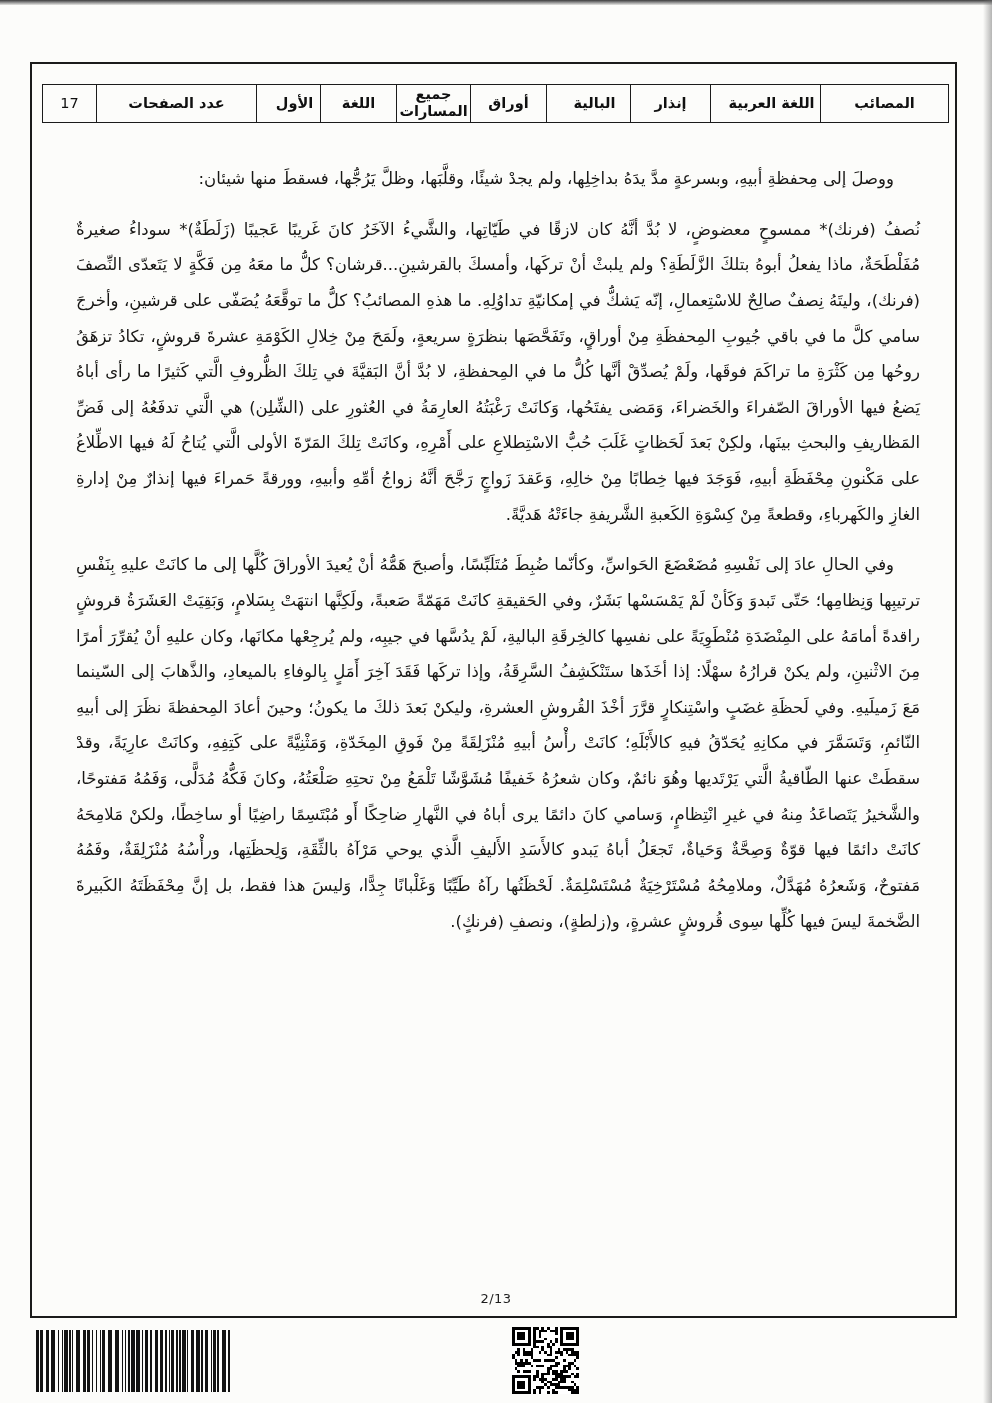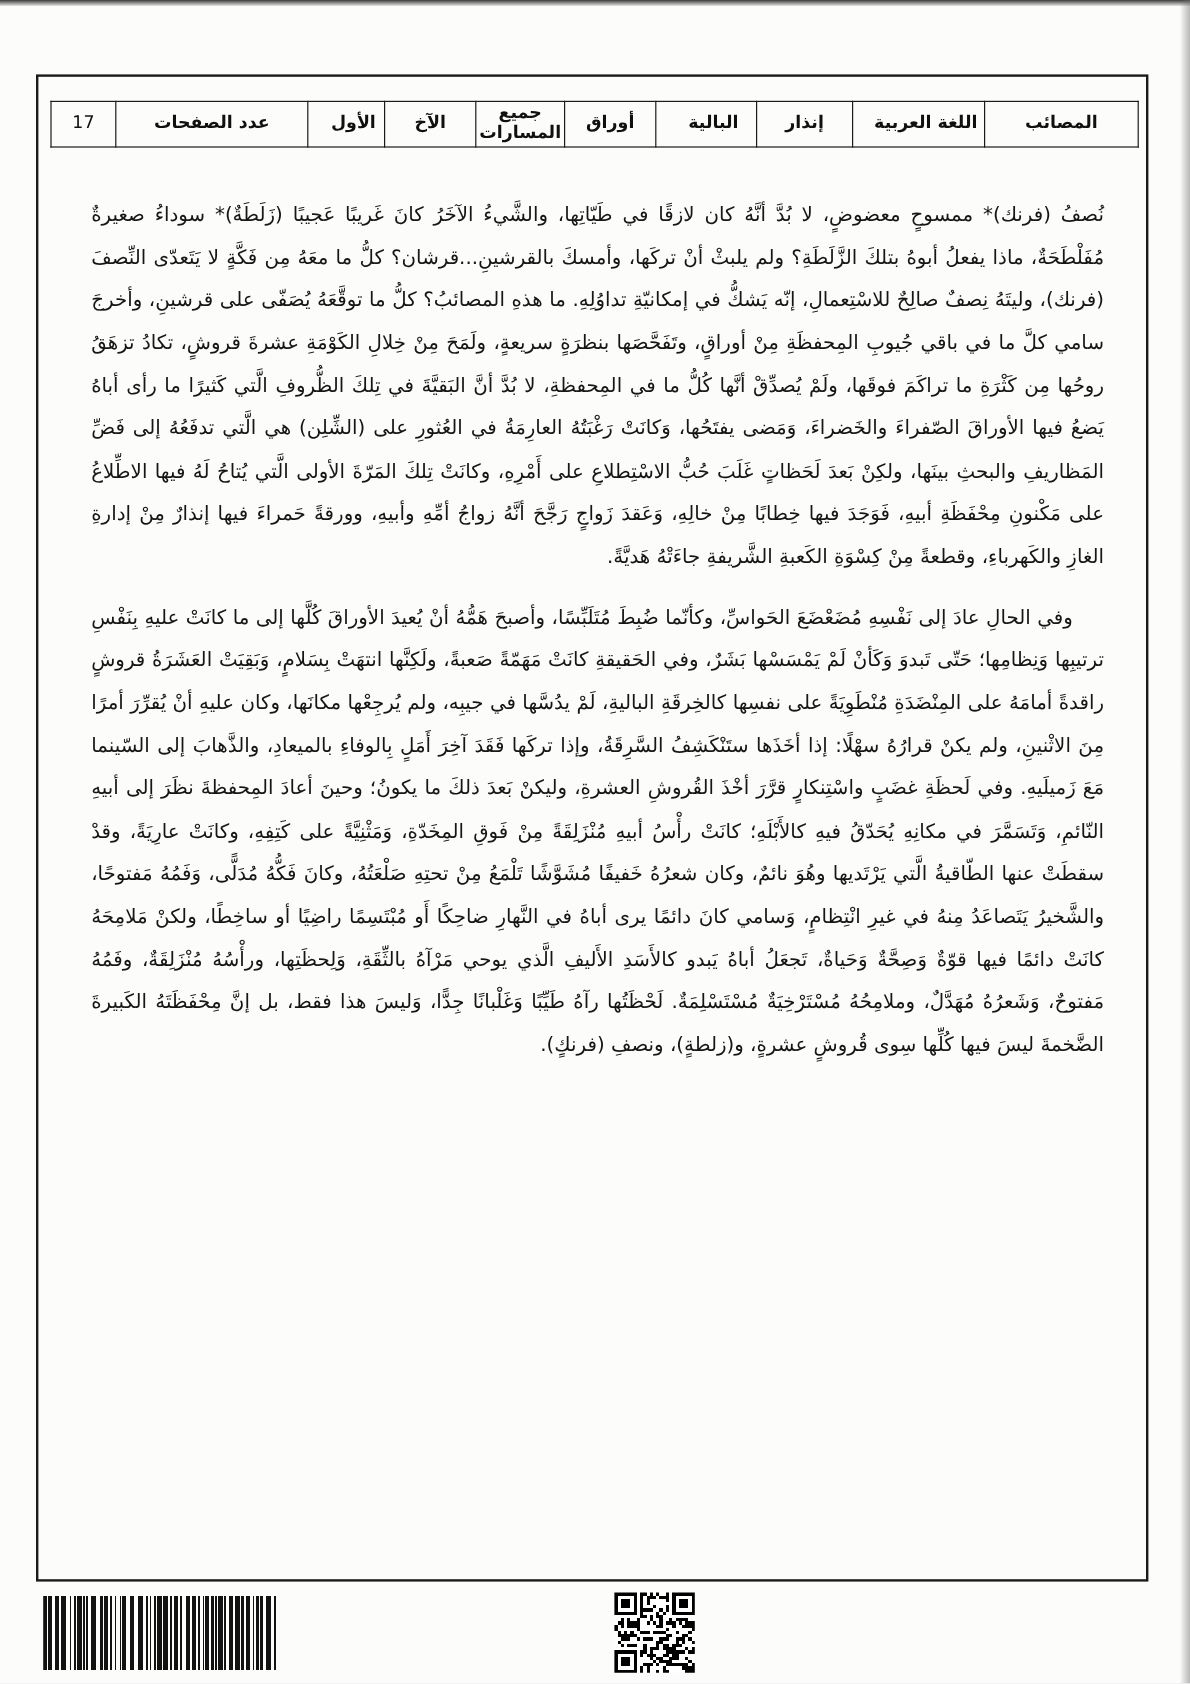--- a/index.html
+++ b/index.html
@@ -76,33 +76,35 @@
         <col style="width:54px">
     </colgroup>
     <tbody>
         <tr>
       <td class="ht-label">المصائب</td>
       <td class="ht-value">اللغة العربية</td>
       <td class="ht-label">إنذار</td>
       <td class="ht-value">البالية</td>
       <td class="ht-label">أوراق</td>
       <td class="ht-small">جميع المسارات</td>
-      <td class="ht-label">الآخ</td>
+      <td class="ht-label">اللغة</td>
       <td class="ht-value">الأول</td>
       <td class="ht-label">عدد الصفحات</td>
       <td class="ht-num">17</td>
     </tr>
   </tbody>
     </table>
 
   <div class="passage">
+    <p class="indent">ووصلَ إلى مِحفظةِ أبيهِ، وبسرعةٍ مدَّ يدَهُ بداخِلِها، ولم يجدْ شيئًا، وقلَّبَها، وظلَّ يَرُجُّها، فسقطَ منها شيئان:</p>
     <p>نُصفُ (فرنك)* ممسوحٍ معضوضٍ، لا بُدَّ أنَّهُ كان لازقًا في طَيّاتِها، والشَّيءُ الآخَرُ كانَ غَريبًا عَجيبًا (زَلَطَةٌ)* سوداءُ صغيرةٌ مُفَلْطَحَةٌ، ماذا يفعلُ أبوهُ بتلكَ الزَّلَطَةِ؟ ولم يلبثْ أنْ تركَها، وأمسكَ بالقرشينِ...قرشان؟ كلُّ ما معَهُ مِن فَكَّةٍ لا يَتَعدّى النِّصفَ (فرنك)، وليتَهُ نِصفٌ صالِحٌ للاسْتِعمالِ، إنّه يَشكُّ في إمكانيّةِ تداوُلِهِ. ما هذهِ المصائبُ؟ كلُّ ما توقَّعَهُ يُصَفّى على قرشينِ، وأخرجَ سامي كلَّ ما في باقي جُيوبِ المِحفظَةِ مِنْ أوراقٍ، وتَفَحَّصَها بنظرَةٍ سريعةٍ، ولَمَحَ مِنْ خِلالِ الكَوْمَةِ عشرةَ قروشٍ، تكادُ تزهَقُ روحُها مِن كَثْرَةِ ما تراكَمَ فوقَها، ولَمْ يُصدِّقْ أنَّها كُلُّ ما في المِحفظةِ، لا بُدَّ أنَّ البَقيَّةَ في تِلكَ الظُّروفِ الَّتي كَثيرًا ما رأى أباهُ يَضعُ فيها الأوراقَ الصّفراءَ والخَضراءَ، وَمَضى يفتَحُها، وَكانَتْ رَغْبَتُهُ العارِمَةُ في العُثورِ على (الشِّلِن) هي الَّتي تدفَعُهُ إلى فَضِّ المَظاريفِ والبحثِ بينَها، ولكِنْ بَعدَ لَحَظاتٍ غَلَبَ حُبُّ الاسْتِطلاعِ على أَمْرِهِ، وكانَتْ تِلكَ المَرّةَ الأولى الَّتي يُتاحُ لَهُ فيها الاطِّلاعُ على مَكْنونِ مِحْفَظَةِ أبيهِ، فَوَجَدَ فيها خِطابًا مِنْ خالِهِ، وَعَقدَ زَواجٍ رَجَّحَ أنَّهُ زواجُ أمِّهِ وأبيهِ، وورقةً حَمراءَ فيها إنذارٌ مِنْ إدارةِ الغازِ والكَهرباءِ، وقطعةً مِنْ كِسْوَةِ الكَعبةِ الشَّريفةِ جاءَتْهُ هَديَّةً.</p>
     <p class="indent">وفي الحالِ عادَ إلى نَفْسِهِ مُضَعْضَعَ الحَواسِّ، وكأنّما ضُبِطَ مُتَلَبِّسًا، وأصبحَ هَمُّهُ أنْ يُعيدَ الأوراقَ كُلَّها إلى ما كانَتْ عليهِ بِنَفْسِ ترتيبِها وَنِظامِها؛ حَتّى تَبدوَ وَكَأنْ لَمْ يَمْسَسْها بَشَرٌ، وفي الحَقيقةِ كانَتْ مَهَمّةً صَعبةً، ولَكِنَّها انتهَتْ بِسَلامٍ، وَبَقِيَتْ العَشَرَةُ قروشٍ راقدةً أمامَهُ على المِنْضَدَةِ مُنْطَوِيَةً على نفسِها كالخِرقَةِ الباليةِ، لَمْ يدُسَّها في جيبِه، ولم يُرجِعْها مكانَها، وكان عليهِ أنْ يُقرِّرَ أمرًا مِنَ الاثْنينِ، ولم يكنْ قرارُهُ سهْلًا: إذا أخَذَها ستَنْكَشِفُ السَّرِقَةُ، وإذا تركَها فَقَدَ آخِرَ أَمَلٍ بِالوفاءِ بالميعادِ، والذَّهابَ إلى السّينما مَعَ زَميلَيهِ. وفي لَحظَةِ غضَبٍ واسْتِنكارٍ قرَّرَ أخْذَ القُروشِ العشرةِ، وليكنْ بَعدَ ذلكَ ما يكونُ؛ وحينَ أعادَ المِحفظةَ نظَرَ إلى أبيهِ النّائمِ، وَتَسَمَّرَ في مكانِهِ يُحَدّقُ فيهِ كالأَبْلَهِ؛ كانَتْ رأْسُ أبيهِ مُنْزَلِقَةً مِنْ فَوقِ المِخَدّةِ، وَمَثْنِيَّةً على كَتِفِهِ، وكانَتْ عارِيَةً، وقدْ سقطَتْ عنها الطّاقيةُ الَّتي يَرْتَديها وهُوَ نائمٌ، وكان شعرُهُ خَفيفًا مُشَوَّشًا تَلْمَعُ مِنْ تحتِهِ صَلْعَتُهُ، وكانَ فَكُّهُ مُدَلًّى، وَفَمُهُ مَفتوحًا، والشَّخيرُ يَتَصاعَدُ مِنهُ في غيرِ انْتِظامٍ، وَسامي كانَ دائمًا يرى أباهُ في النَّهارِ ضاحِكًا أَو مُبْتَسِمًا راضِيًا أو ساخِطًا، ولكنْ مَلامِحَهُ كانَتْ دائمًا فيها قوّةٌ وَصِحَّةٌ وَحَياةٌ، تَجعَلُ أباهُ يَبدو كالأَسَدِ الأَليفِ الَّذي يوحي مَرْآهُ بالثِّقَةِ، وَلِحظَتِها، ورأْسُهُ مُنْزَلِقَةٌ، وفَمُهُ مَفتوحٌ، وَشَعرُهُ مُهَدَّلٌ، وملامِحُهُ مُسْتَرْخِيَةٌ مُسْتَسْلِمَةٌ. لَحْظَتُها رآهُ طَيِّبًا وَغَلْبانًا جِدًّا، وَليسَ هذا فقط، بل إنَّ مِحْفَظَتَهُ الكَبيرةَ الضَّخمةَ ليسَ فيها كُلِّها سِوى قُروشٍ عشرةٍ، و(زلطةٍ)، ونصفِ (فرنكٍ).</p>
   </div>
 
+  <div class="page-number">2/13</div>
 
   <svg class="barcode-svg" id="barcode" viewBox="0 0 196 62" preserveAspectRatio="none" shape-rendering="crispEdges">
       <rect x="0" y="0" width="3" height="62" fill="#121212"></rect>
       <rect x="4" y="0" width="3" height="62" fill="#121212"></rect>
       <rect x="10" y="0" width="3" height="62" fill="#121212"></rect>
       <rect x="15" y="0" width="4" height="62" fill="#121212"></rect>
       <rect x="22" y="0" width="1" height="62" fill="#121212"></rect>
       <rect x="26" y="0" width="1" height="62" fill="#121212"></rect>
       <rect x="28" y="0" width="4" height="62" fill="#121212"></rect>
       <rect x="33" y="0" width="2" height="62" fill="#121212"></rect>

